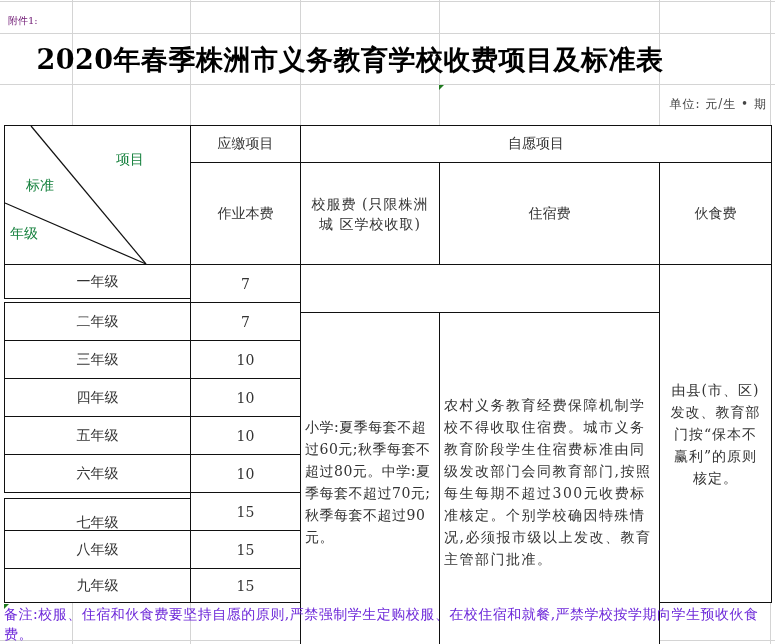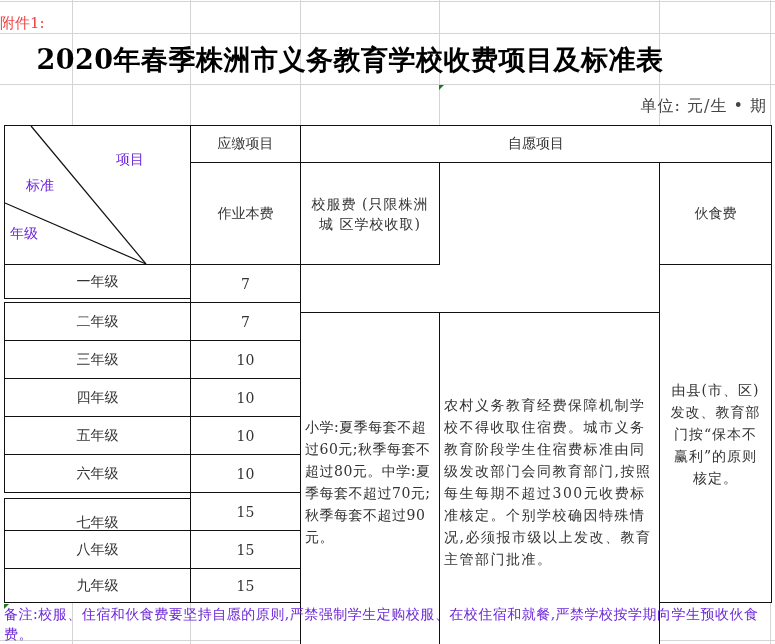--- a/index.html
+++ b/index.html
@@ -7,39 +7,39 @@
     width: 775px; height: 644px; position: relative; overflow: hidden;
     background: #ffffff;
     font-family: "DejaVu Serif", "Liberation Serif", serif;
     color: #222;
   }
   
   .grid-v, .grid-h { position: absolute; background: #d4d4d4; }
   .grid-v { width: 1px; top: 0; height: 644px; }
   .grid-h { height: 1px; left: 0; width: 775px; }
 
-  .attach { position: absolute; left: 0; top: 14px; font-size: 15px; color: #ef4444; }
+  .attach { position: absolute; left: 8px; top: 14px; font-size: 10px; color: #701a75; }
   .title {
     position: absolute; left: 0; top: 42px; width: 700px; text-align: center;
     font-size: 27px; font-weight: bold; color: #000; letter-spacing: 0.5px;
   }
-  .unit { position: absolute; right: 8px; top: 96px; font-size: 16px; color: #444; letter-spacing: 1px; }
+  .unit { position: absolute; right: 8px; top: 96px; font-size: 12px; color: #444; letter-spacing: 1px; }
   .note-mark {
     position: absolute; width: 0; height: 0;
     border-top: 5px solid #1f7a1f; border-right: 5px solid transparent;
   }
 
   .tbl { position: absolute; left: 4px; top: 125px; width: 768px; height: 478px; background: #fff; }
   .cell {
     position: absolute; box-sizing: border-box; border: 1px solid #111;
     display: flex; align-items: center; justify-content: center; text-align: center;
     font-size: 14px; color: #333; background: #fff;
   }
   .cell.txt { justify-content: flex-start; text-align: left; padding: 16px 4px; line-height: 22px; letter-spacing: 1px; margin-top: 48px; }
-  .lbl { position: absolute; font-size: 14px; color: #6d28d9; }
+  .lbl { position: absolute; font-size: 14px; color: #15803d; }
   .diag { position: absolute; left: 0; top: 0; }
 
   .remark {
     position: absolute; left: 4px; top: 604px; width: 764px; font-size: 14px;
     line-height: 20px; color: #6d28d9; letter-spacing: 0.5px;
   }
 </style>
 </head>
 <body>
 
@@ -68,20 +68,21 @@
   </svg>
   <div class="lbl" style="left:112px;top:26px">项目</div>
   <div class="lbl" style="left:22px;top:52px">标准</div>
   <div class="lbl" style="left:6px;top:100px">年级</div>
 
   <div class="cell" style="left:186px;top:0;width:111px;height:38px">应缴项目</div>
   <div class="cell" style="left:296px;top:0;width:472px;height:38px">自愿项目</div>
 
   <div class="cell" style="left:186px;top:37px;width:111px;height:103px">作业本费</div>
   <div class="cell" style="left:296px;top:37px;width:140px;height:103px;padding:0 4px;line-height:20px;letter-spacing:1px">校服费    (只限株洲城 区学校收取)</div>
+  <div class="cell" style="left:435px;top:37px;width:221px;height:103px">住宿费</div>
   <div class="cell" style="left:655px;top:37px;width:113px;height:103px">伙食费</div>
 
   <div class="cell" style="left:0;top:139px;width:187px;height:35px">一年级</div>
   <div class="cell" style="left:186px;top:139px;width:111px;height:39px">7</div>
   <div class="cell" style="left:0;top:177px;width:187px;height:39px">二年级</div>
   <div class="cell" style="left:186px;top:177px;width:111px;height:39px">7</div>
   <div class="cell" style="left:0;top:215px;width:187px;height:39px">三年级</div>
   <div class="cell" style="left:186px;top:215px;width:111px;height:39px">10</div>
   <div class="cell" style="left:0;top:253px;width:187px;height:39px">四年级</div>
   <div class="cell" style="left:186px;top:253px;width:111px;height:39px">10</div>

